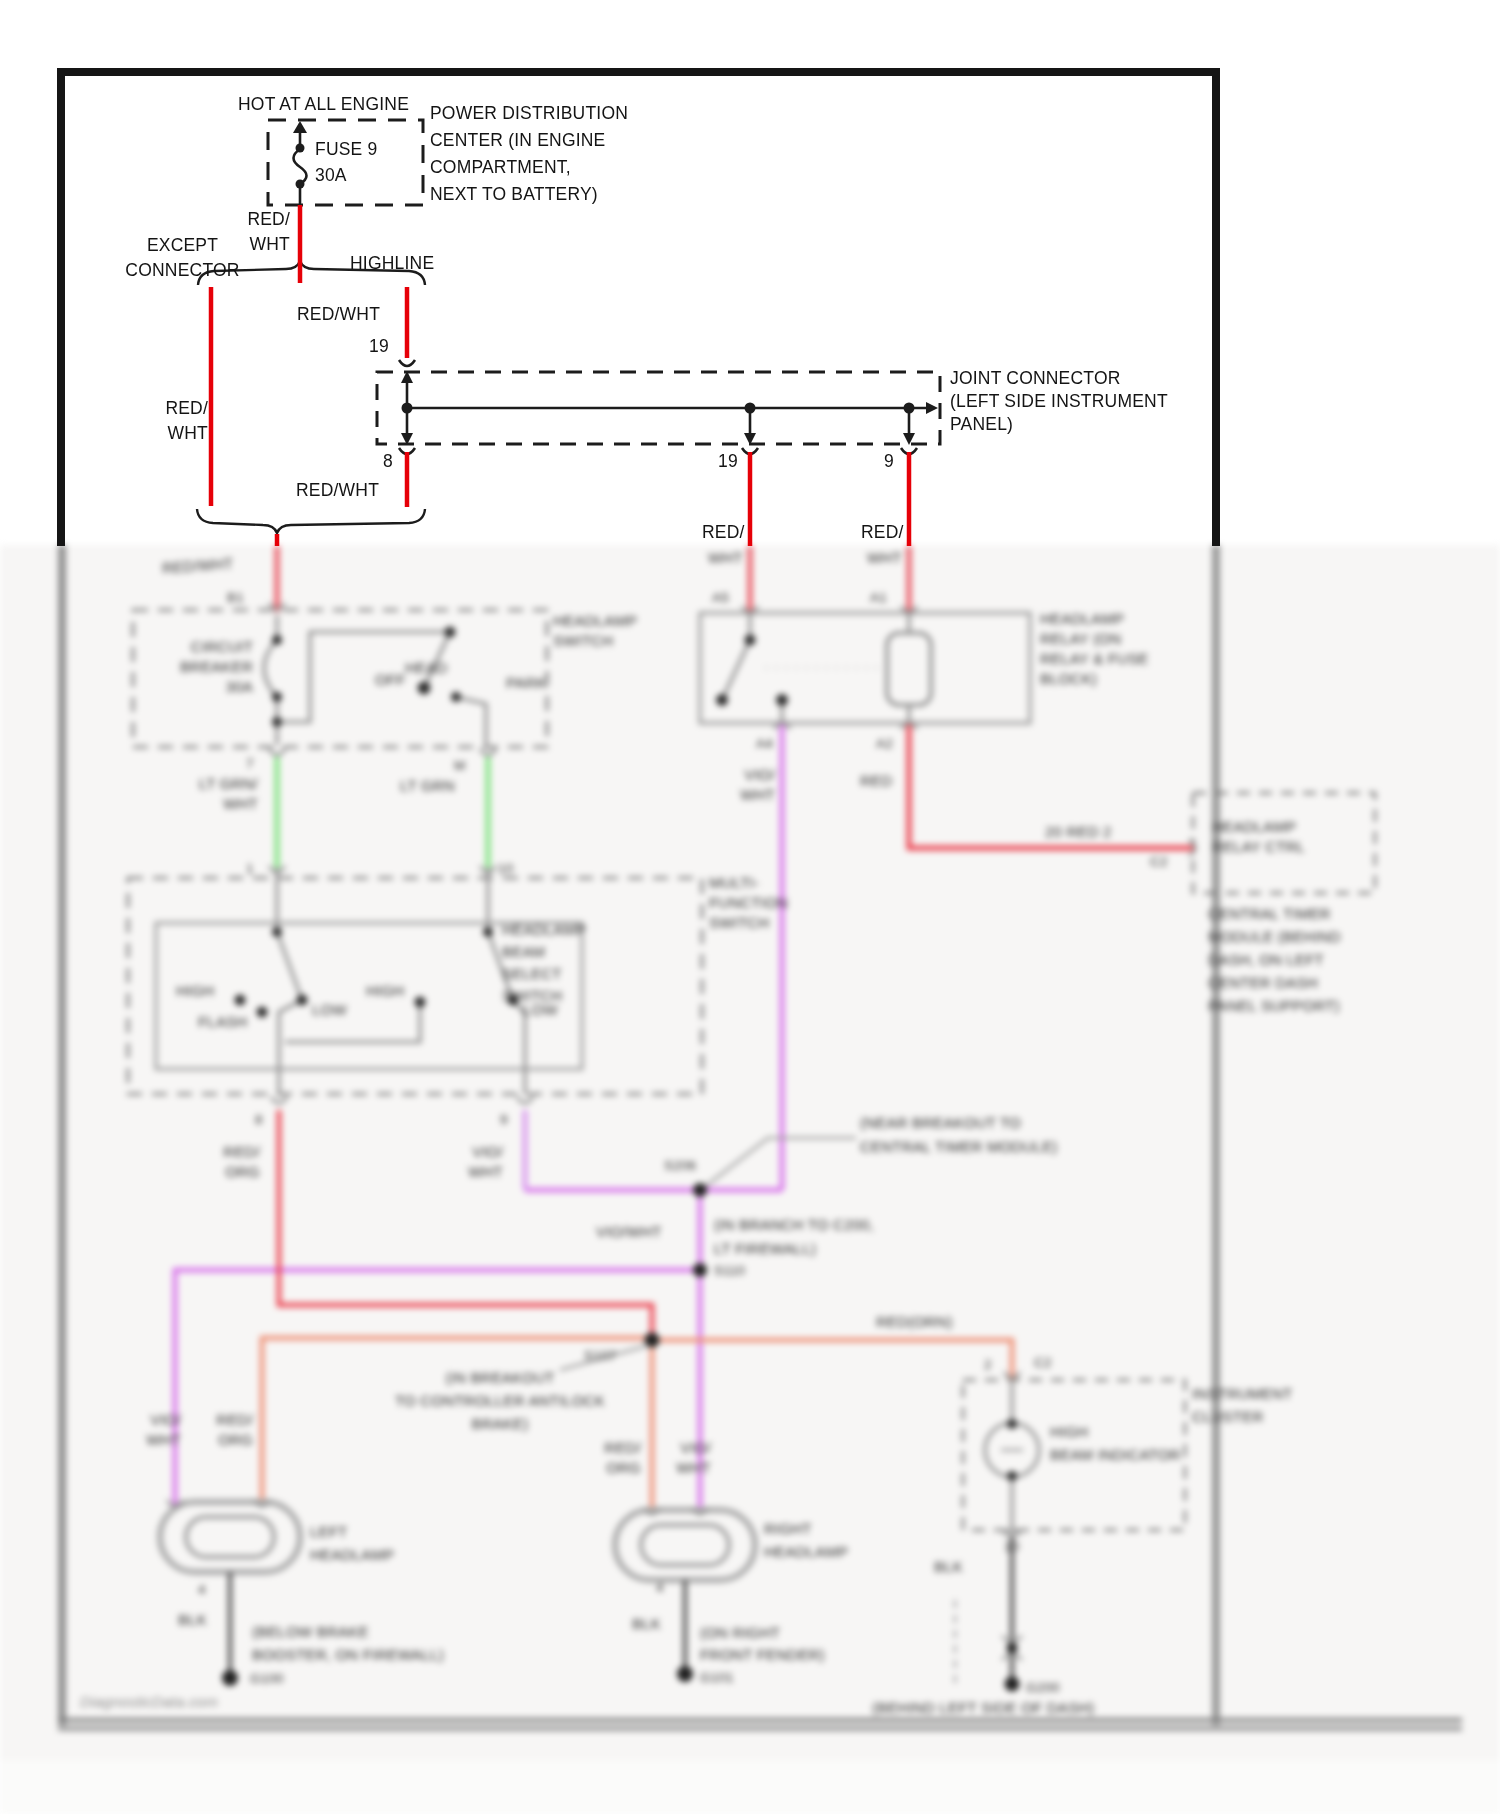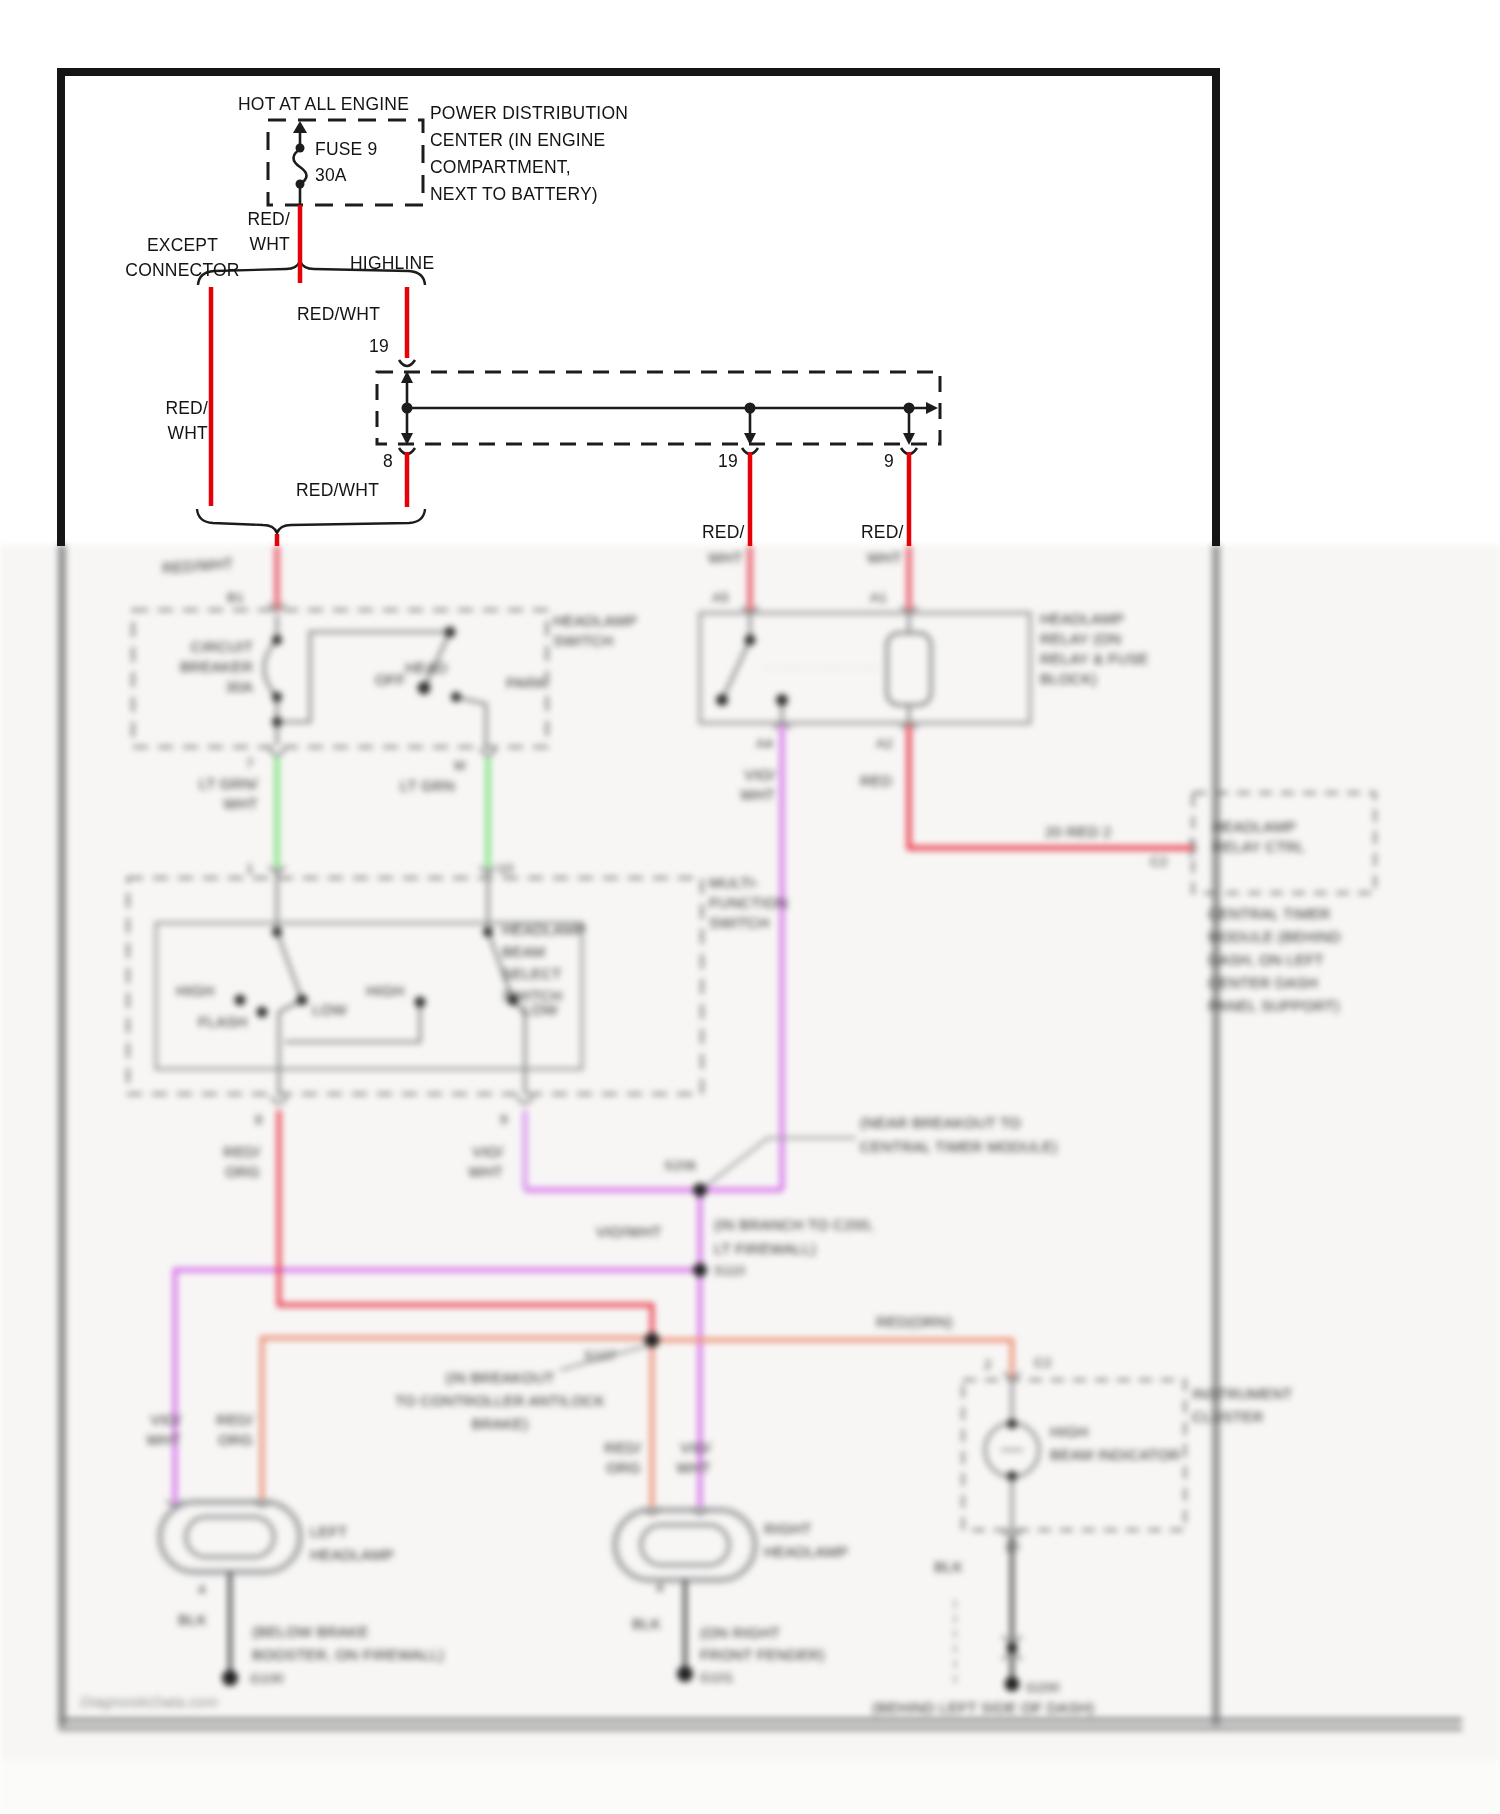--- a/index.html
+++ b/index.html
@@ -366,20 +366,23 @@
 NEXT TO BATTERY)</div>
   <div class="L" style="left:315px;top:136px;line-height:26px">FUSE 9
 30A</div>
   <div class="L rt" style="left:230px;top:207px;width:60px">RED/
 WHT</div>
   <div class="L ctr" style="left:125px;top:233px;width:115px">EXCEPT
 CONNECTOR</div>
   <div class="L" style="left:350px;top:251px">HIGHLINE</div>
   <div class="L" style="left:297px;top:302px">RED/WHT</div>
   <div class="L" style="left:369px;top:334px">19</div>
+  <div class="L" style="left:950px;top:367px;line-height:23px">JOINT CONNECTOR
+(LEFT SIDE INSTRUMENT
+PANEL)</div>
   <div class="L rt" style="left:148px;top:396px;width:60px">RED/
 WHT</div>
   <div class="L" style="left:383px;top:449px">8</div>
   <div class="L" style="left:296px;top:478px">RED/WHT</div>
   <div class="L" style="left:718px;top:449px">19</div>
   <div class="L" style="left:884px;top:449px">9</div>
   <div class="L" style="left:702px;top:520px">RED/</div>
   <div class="L" style="left:861px;top:520px">RED/</div>
 
 </div>

